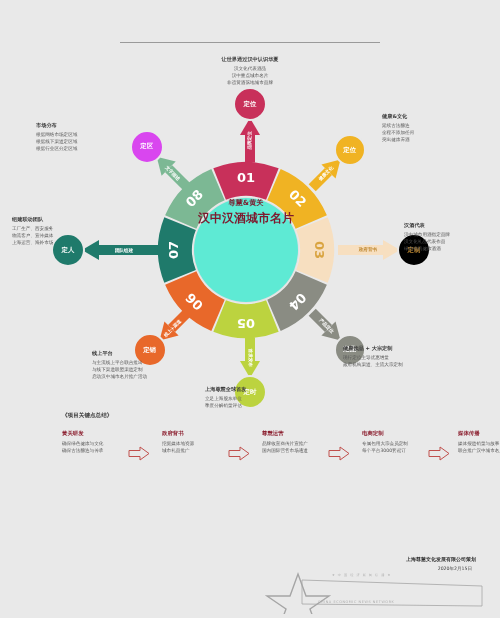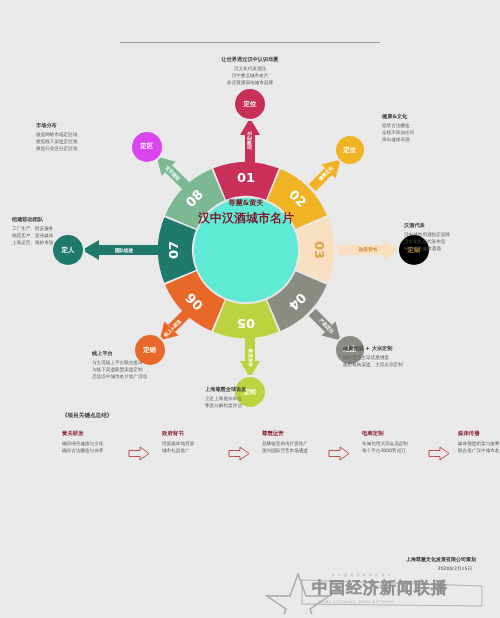--- a/index.html
+++ b/index.html
@@ -296,17 +296,16 @@
 
   <div class="foot-company">上海尊慧文化发展有限公司策划</div>
   <div class="foot-date">2020年2月15日</div>
 
   <div class="watermark">
     <svg viewBox="0 0 230 44" style="position:absolute;inset:0;width:100%;height:100%;">
       <polygon points="38,4 46,26 69,26 50,39 58,61 38,47 18,61 26,39 7,26 30,26" fill="none" stroke="#6f6f6f" stroke-width="1.4"></polygon>
       <path d="M42 10 L222 16 L222 36 L42 34 Z" fill="none" stroke="#6f6f6f" stroke-width=".8"></path>
     </svg>
     <div class="wm-top">★ 中 国 经 济 新 闻 联 播 ★</div>
-    <div class="wm-text">中国经济新闻联播</div>
     <div class="wm-sub">CHINA ECONOMIC NEWS NETWORK</div>
   </div>
 
 </div>
 
 </body></html>

